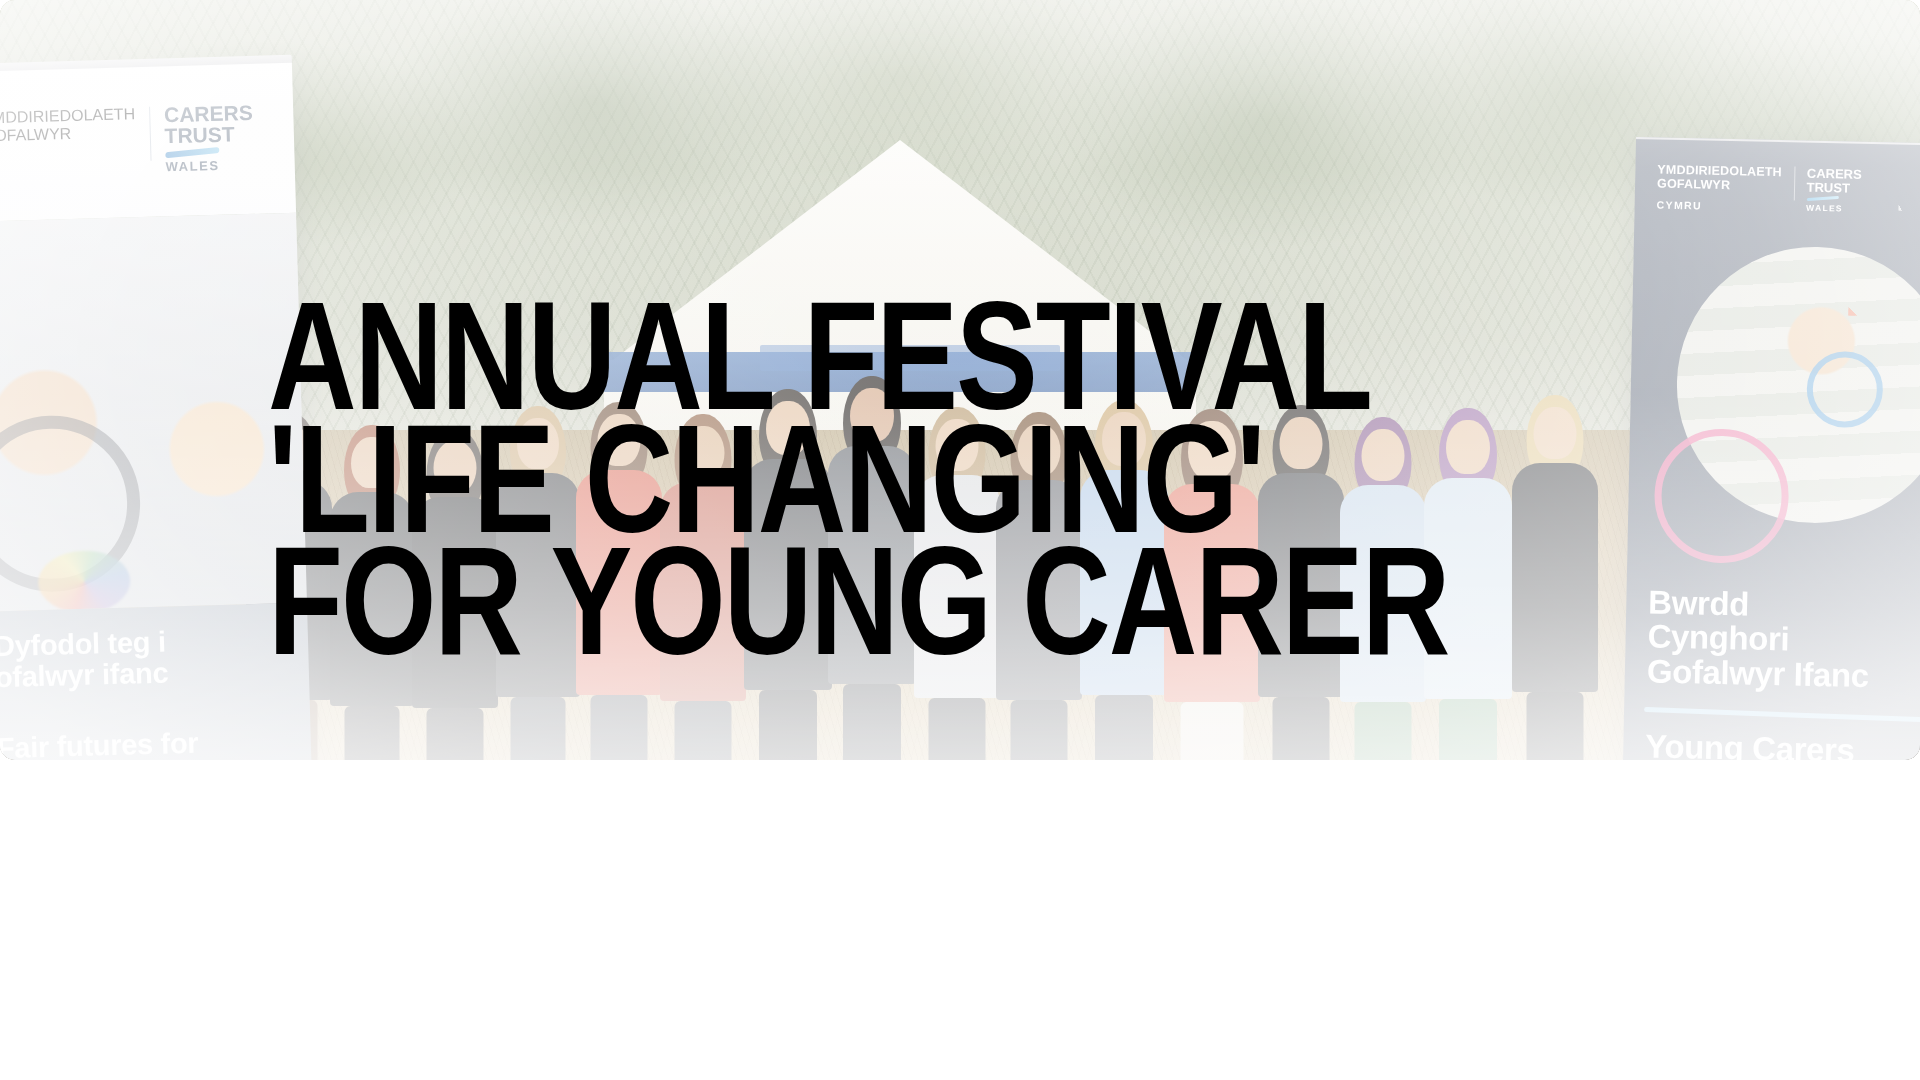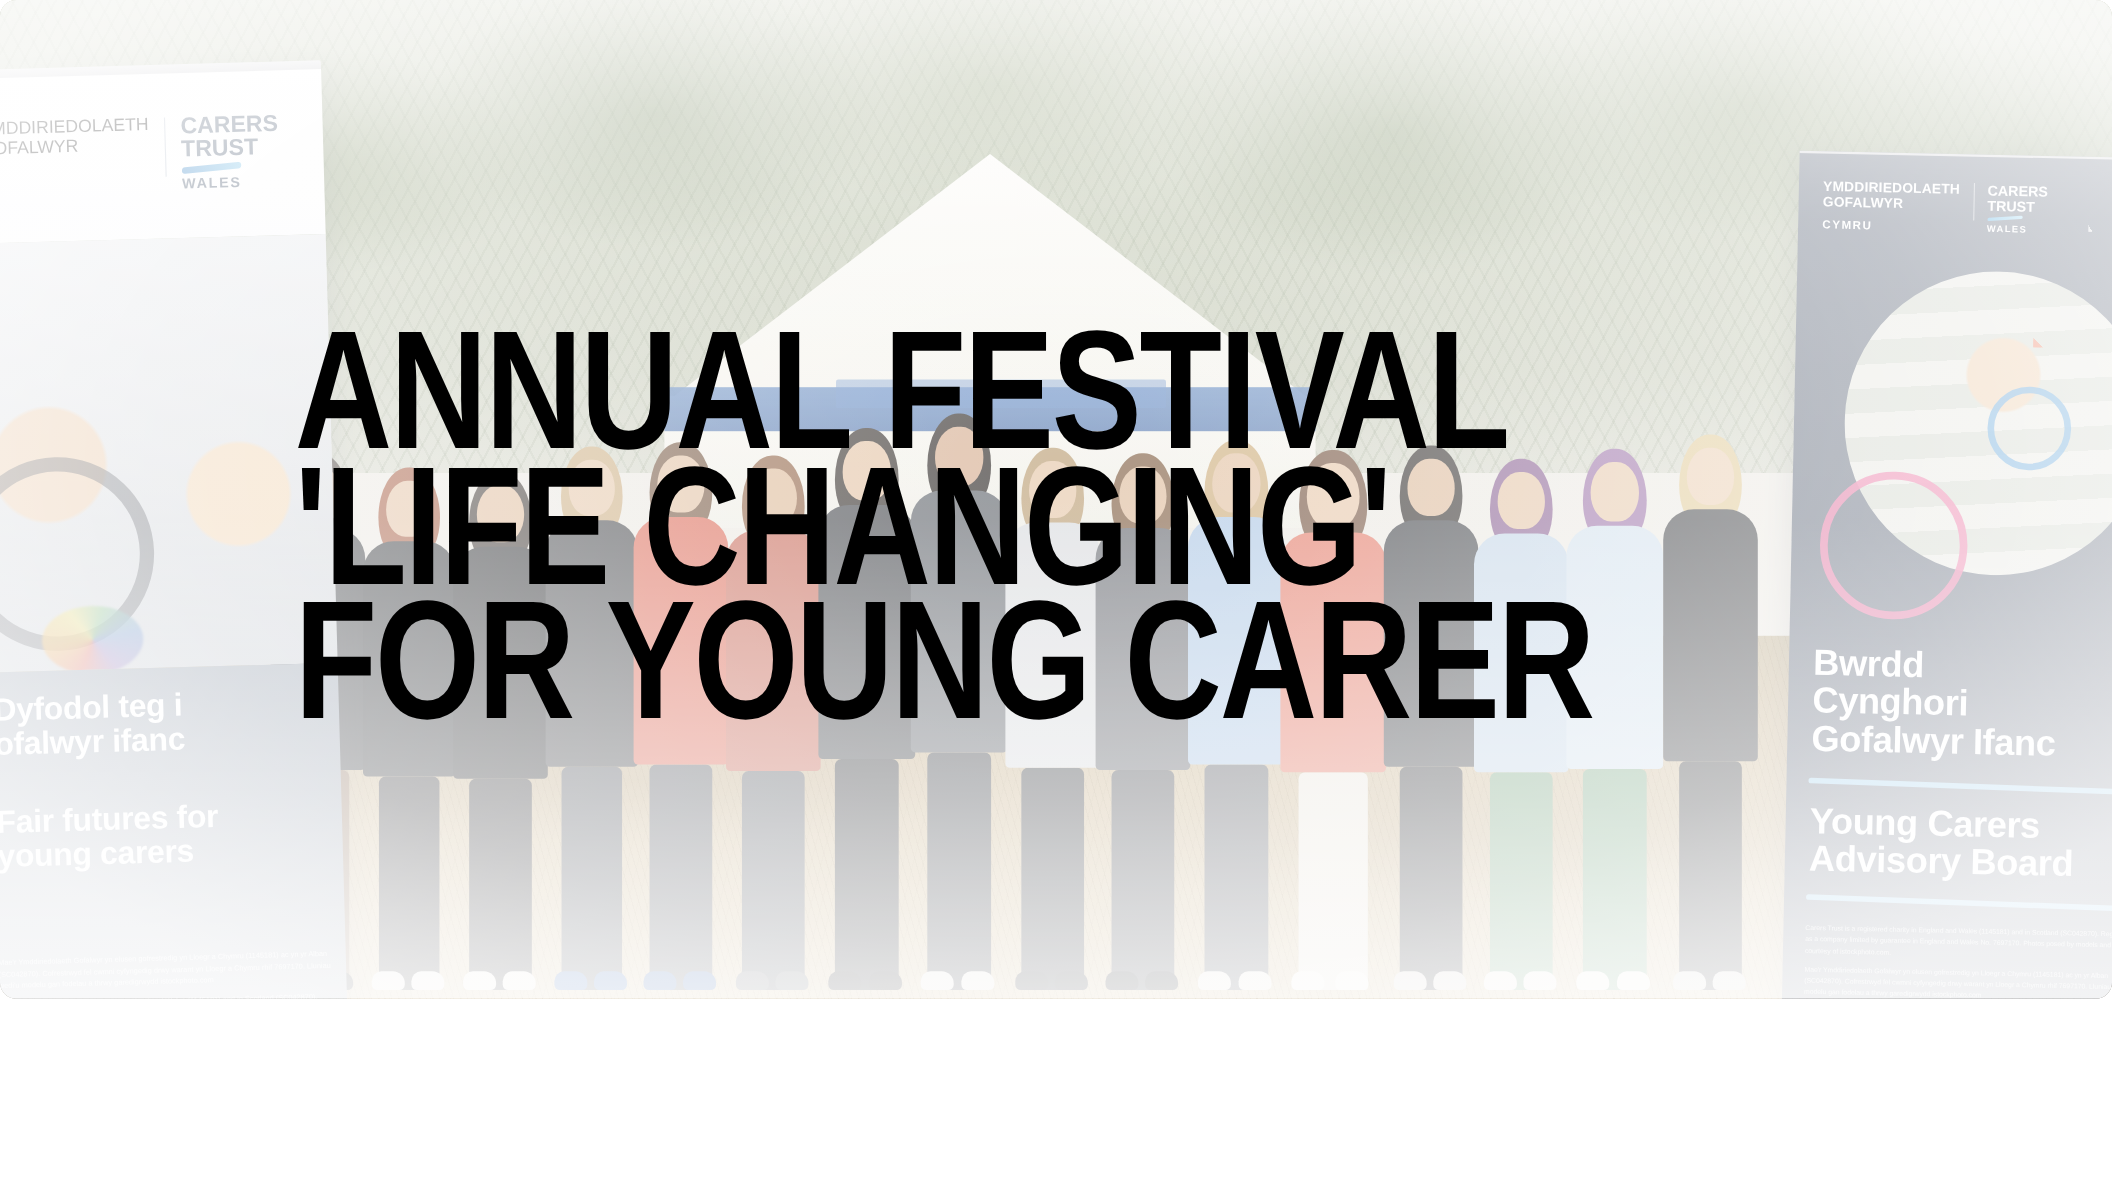--- a/index.html
+++ b/index.html
@@ -4,21 +4,21 @@
 <title>Annual Festival Life Changing For Young Carers</title>
 <style>
   html,body{margin:0;padding:0;background:#ffffff;}
   body{
     font-family:"Liberation Sans", sans-serif;
     -webkit-font-smoothing:antialiased;
   }
   .stage{
     position:relative;
     width:1920px;
-    height:908px;
+    height:760px;
     overflow:hidden;
     background:#e9e6df;
     border-radius:15px;
   }
 
   
   .photo{position:absolute;inset:0;overflow:hidden;}
 
   
   .trees{

